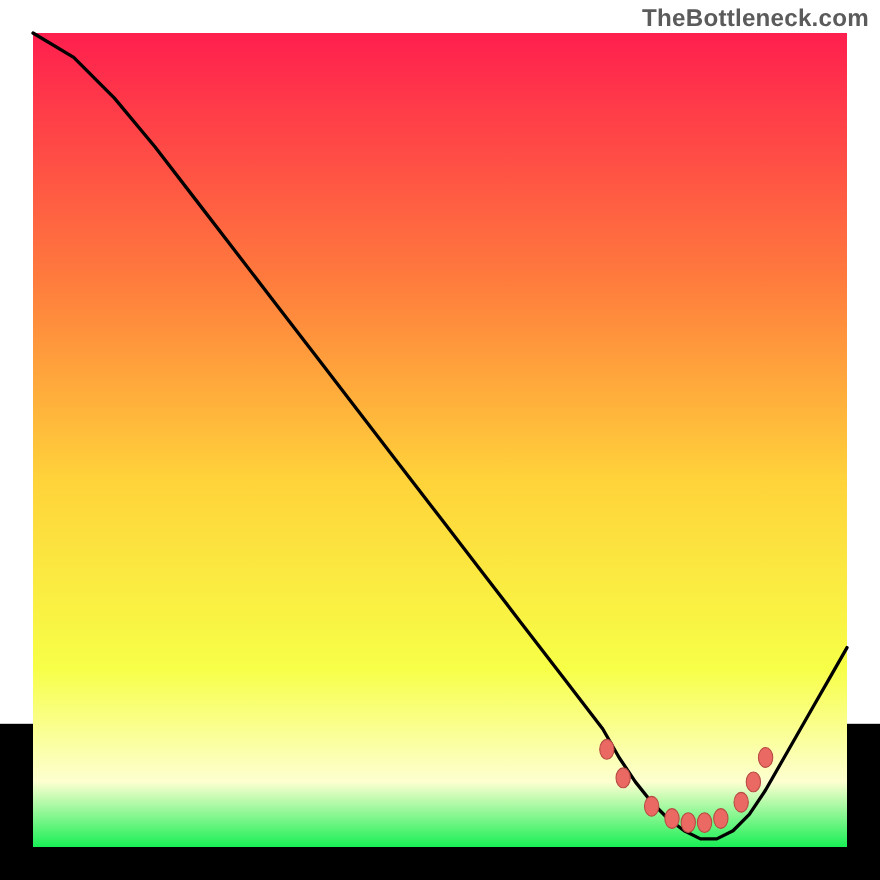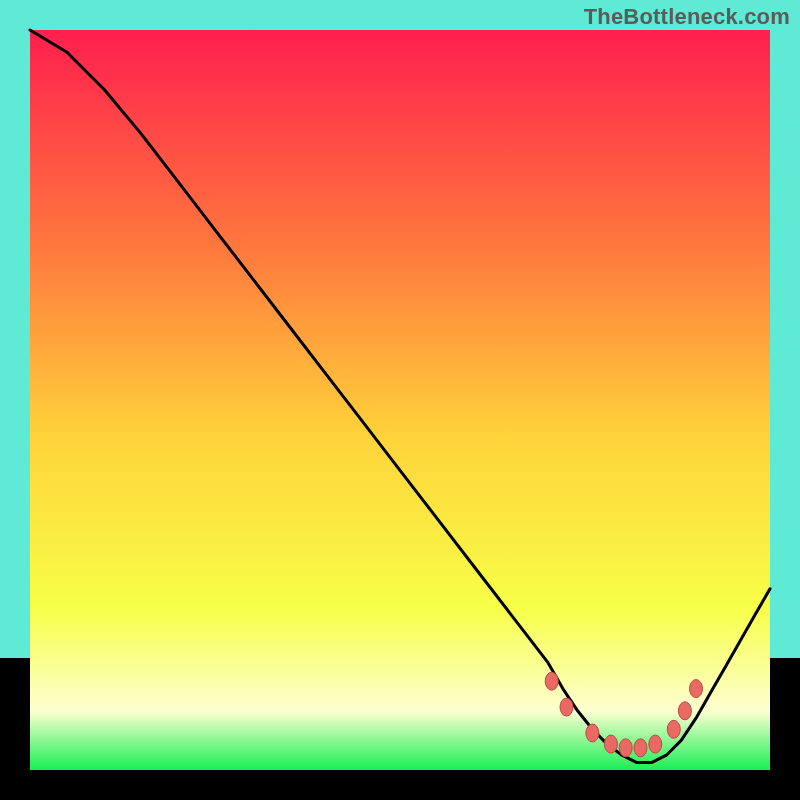--- a/index.html
+++ b/index.html
@@ -8,21 +8,21 @@
     width: 800px;
     height: 800px;
     background: #000;
     overflow: hidden;
     font-family: Arial, Helvetica, sans-serif;
   }
   .frame {
     position: relative;
     width: 800px;
     height: 658px;
-    background: #5eead4;
+    background: #ffffff;
   }
   .watermark {
     position: absolute;
     top: 4px;
     right: 10px;
     color: #5b5b5b;
     font-size: 22px;
     font-weight: bold;
     letter-spacing: 0.2px;
     z-index: 10;

